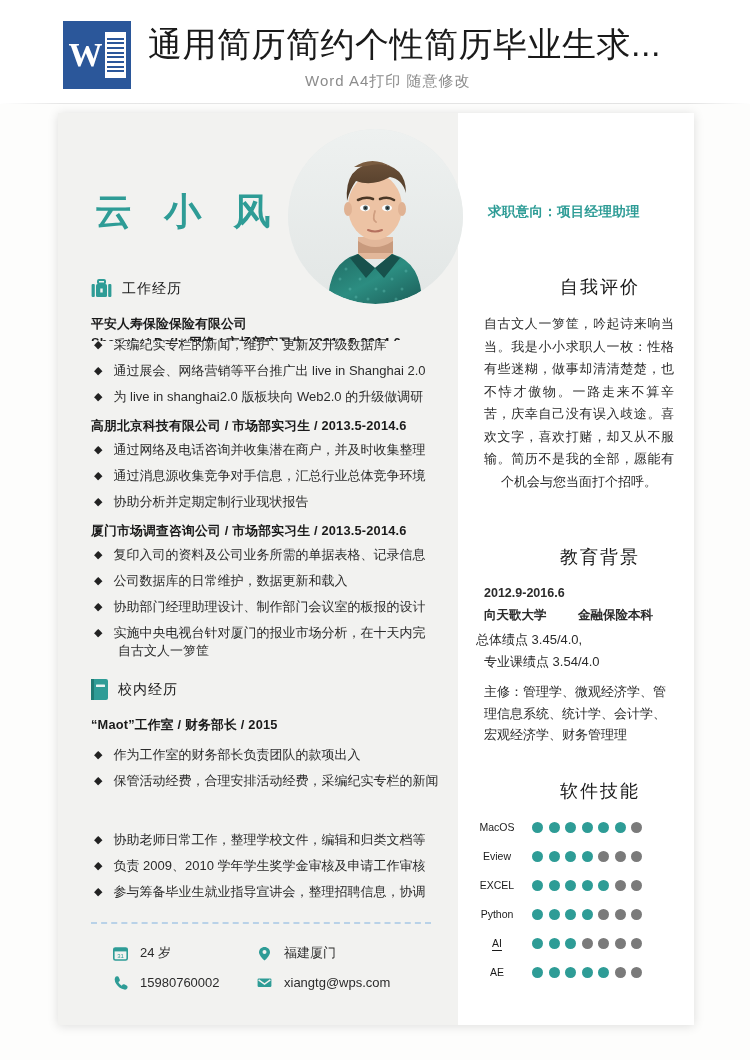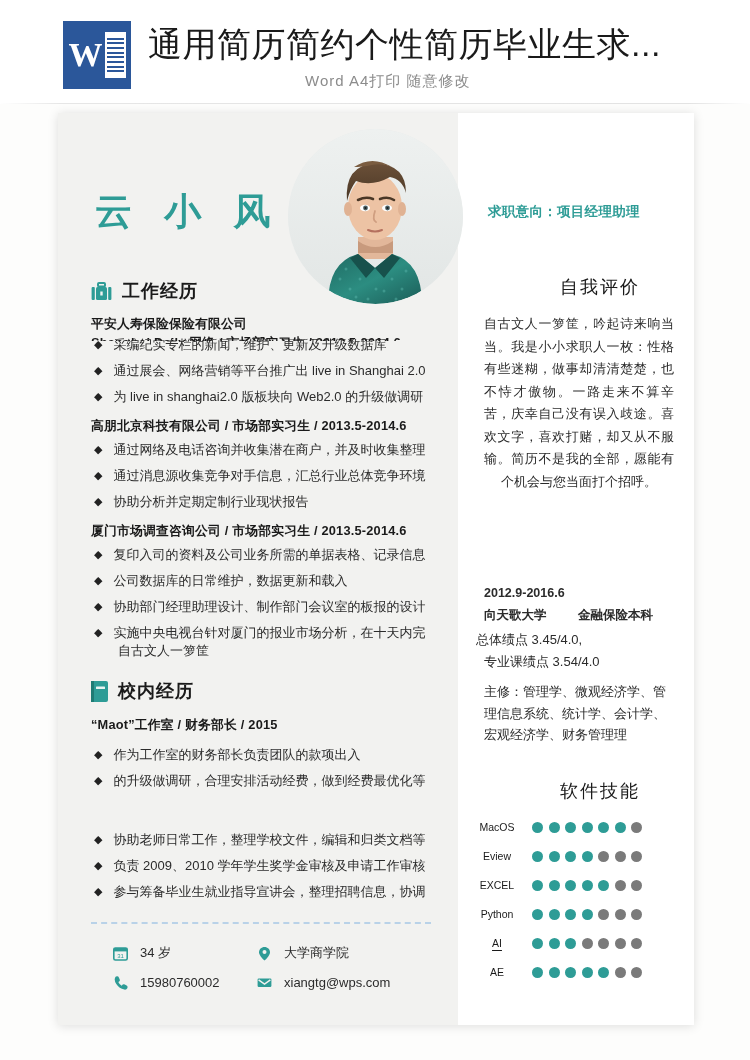--- a/index.html
+++ b/index.html
@@ -89,21 +89,21 @@
     position: absolute; left: 430px; top: 90px;
     font-size: 13.5px; font-weight: bold; color: #2e9c96;
     white-space: nowrap; letter-spacing: 0.3px;
   }
 
   
   .sec-head {
     position: absolute; display: flex; align-items: center; gap: 10px;
   }
   .sec-head .sec-title {
-    font-size: 18px; font-weight: bold; color: #1a1a1a; letter-spacing: 1px;
+    font-size: 14px; font-weight: normal; color: #1a1a1a; letter-spacing: 1px;
   }
   .icon-brief { width: 21px; height: 19px; position: relative; }
   .icon-book  { width: 17px; height: 21px; position: relative; }
 
   
   .entry-title {
     position: absolute; font-size: 12.8px; font-weight: bold;
     color: #1a1a1a; white-space: nowrap; letter-spacing: 0.2px;
   }
   .bullet-row {
@@ -341,21 +341,21 @@
       <span class="sec-title">校内经历</span>
     </div>
 
     <div class="entry-title" style="left:33px; top:604px;">“Maot”工作室  /   财务部长  / 2015</div>
     <div class="bullet-row" style="left:36px; top:632px;">
       <span class="dia">◆</span>
       <span class="btxt">作为工作室的财务部长负责团队的款项出入</span>
     </div>
     <div class="bullet-row" style="left:36px; top:658px;">
       <span class="dia">◆</span>
-      <span class="btxt">的升级做调研，合理安排活动经费，做到经费最优化等</span>
+      <span class="btxt">保管活动经费，合理安排活动经费，采编纪实专栏的新闻</span>
     </div>
 
     <div class="bullet-row" style="left:36px; top:717px;">
       <span class="dia">◆</span>
       <span class="btxt">协助老师日常工作，整理学校文件，编辑和归类文档等</span>
     </div>
     <div class="bullet-row" style="left:36px; top:743px;">
       <span class="dia">◆</span>
       <span class="btxt">负责 2009、2010 学年学生奖学金审核及申请工作审核</span>
     </div>
@@ -367,31 +367,31 @@
     <div class="divider-dashed"></div>
 
     <div class="contact-item" style="left:55px; top:831px;">
       <span class="ic">
         <svg viewBox="0 0 15 15" width="15" height="15">
           <rect x="0.8" y="2" width="13.4" height="12" rx="1.6" fill="none" stroke="#2e9c96" stroke-width="1.6"></rect>
           <rect x="0.8" y="2" width="13.4" height="3.4" fill="#2e9c96"></rect>
           <text x="7.5" y="11.6" font-size="6" text-anchor="middle" fill="#2e9c96" font-family="Liberation Sans, sans-serif">31</text>
         </svg>
       </span>
-      <span>34 岁</span>
+      <span>24 岁</span>
     </div>
 
     <div class="contact-item" style="left:199px; top:831px;">
       <span class="ic">
         <svg viewBox="0 0 15 15" width="15" height="15">
           <path d="M7.5 1 C4.4 1 2 3.3 2 6.2 C2 9.9 7.5 14.5 7.5 14.5 S13 9.9 13 6.2 C13 3.3 10.6 1 7.5 1 z" fill="#2e9c96"></path>
           <circle cx="7.5" cy="6" r="2" fill="#f2f2f0"></circle>
         </svg>
       </span>
-      <span>大学商学院</span>
+      <span>福建厦门</span>
     </div>
 
     <div class="contact-item" style="left:55px; top:862px;">
       <span class="ic">
         <svg viewBox="0 0 15 15" width="15" height="15">
           <path d="M3 1.6 q2.2 -0.8 3 1.2 l0.8 2 q0.4 1 -0.6 1.7 l-0.9 0.6 q1 2.3 3.4 3.6 l0.7 -0.9 q0.8 -1 1.8 -0.5 l2 0.9 q2 0.9 1.1 3 q-0.8 1.8 -3 1.4 q-5 -0.9 -8 -5.5 q-2.3 -3.6 -1.3 -6.2 q0.3 -0.9 1 -1.3 z" fill="#2e9c96"></path>
         </svg>
       </span>
       <span>15980760002</span>
     </div>
@@ -402,20 +402,21 @@
           <rect x="0.6" y="3.6" width="13.8" height="8.4" rx="1.2" fill="#2e9c96"></rect>
           <path d="M1.6 4.8 l5.9 4.2 l5.9 -4.2" fill="none" stroke="#f2f2f0" stroke-width="1.5"></path>
         </svg>
       </span>
       <span>xiangtg@wps.com</span>
     </div>
 
     <div class="r-head" style="left:400px; top:162px;">自我评价</div>
     <div class="r-para" style="left:426px; top:200px;">自古文人一箩筐，吟起诗来响当当。我是小小求职人一枚：性格有些迷糊，做事却清清楚楚，也不恃才傲物。一路走来不算辛苦，庆幸自己没有误入歧途。喜欢文字，喜欢打赌，却又从不服输。简历不是我的全部，愿能有个机会与您当面打个招呼。</div>
 
+    <div class="r-head" style="left:400px; top:432px;">教育背景</div>
     <div class="r-line b" style="left:426px; top:470px;">2012.9-2016.6</div>
     <div class="r-line b" style="left:426px; top:492px;">向天歌大学</div>
     <div class="r-line b" style="left:520px; top:492px;">金融保险本科</div>
     <div class="r-line" style="left:418px; top:516px;">总体绩点   3.45/4.0,</div>
     <div class="r-line" style="left:426px; top:538px;">专业课绩点   3.54/4.0</div>
     <div class="r-block" style="left:426px; top:568px;">主修：管理学、微观经济学、管理信息系统、统计学、会计学、宏观经济学、财务管理理</div>
 
     <div class="r-head" style="left:400px; top:666px;">软件技能</div>
 
     <div class="skill-row" style="left:410px; top:708px;">

